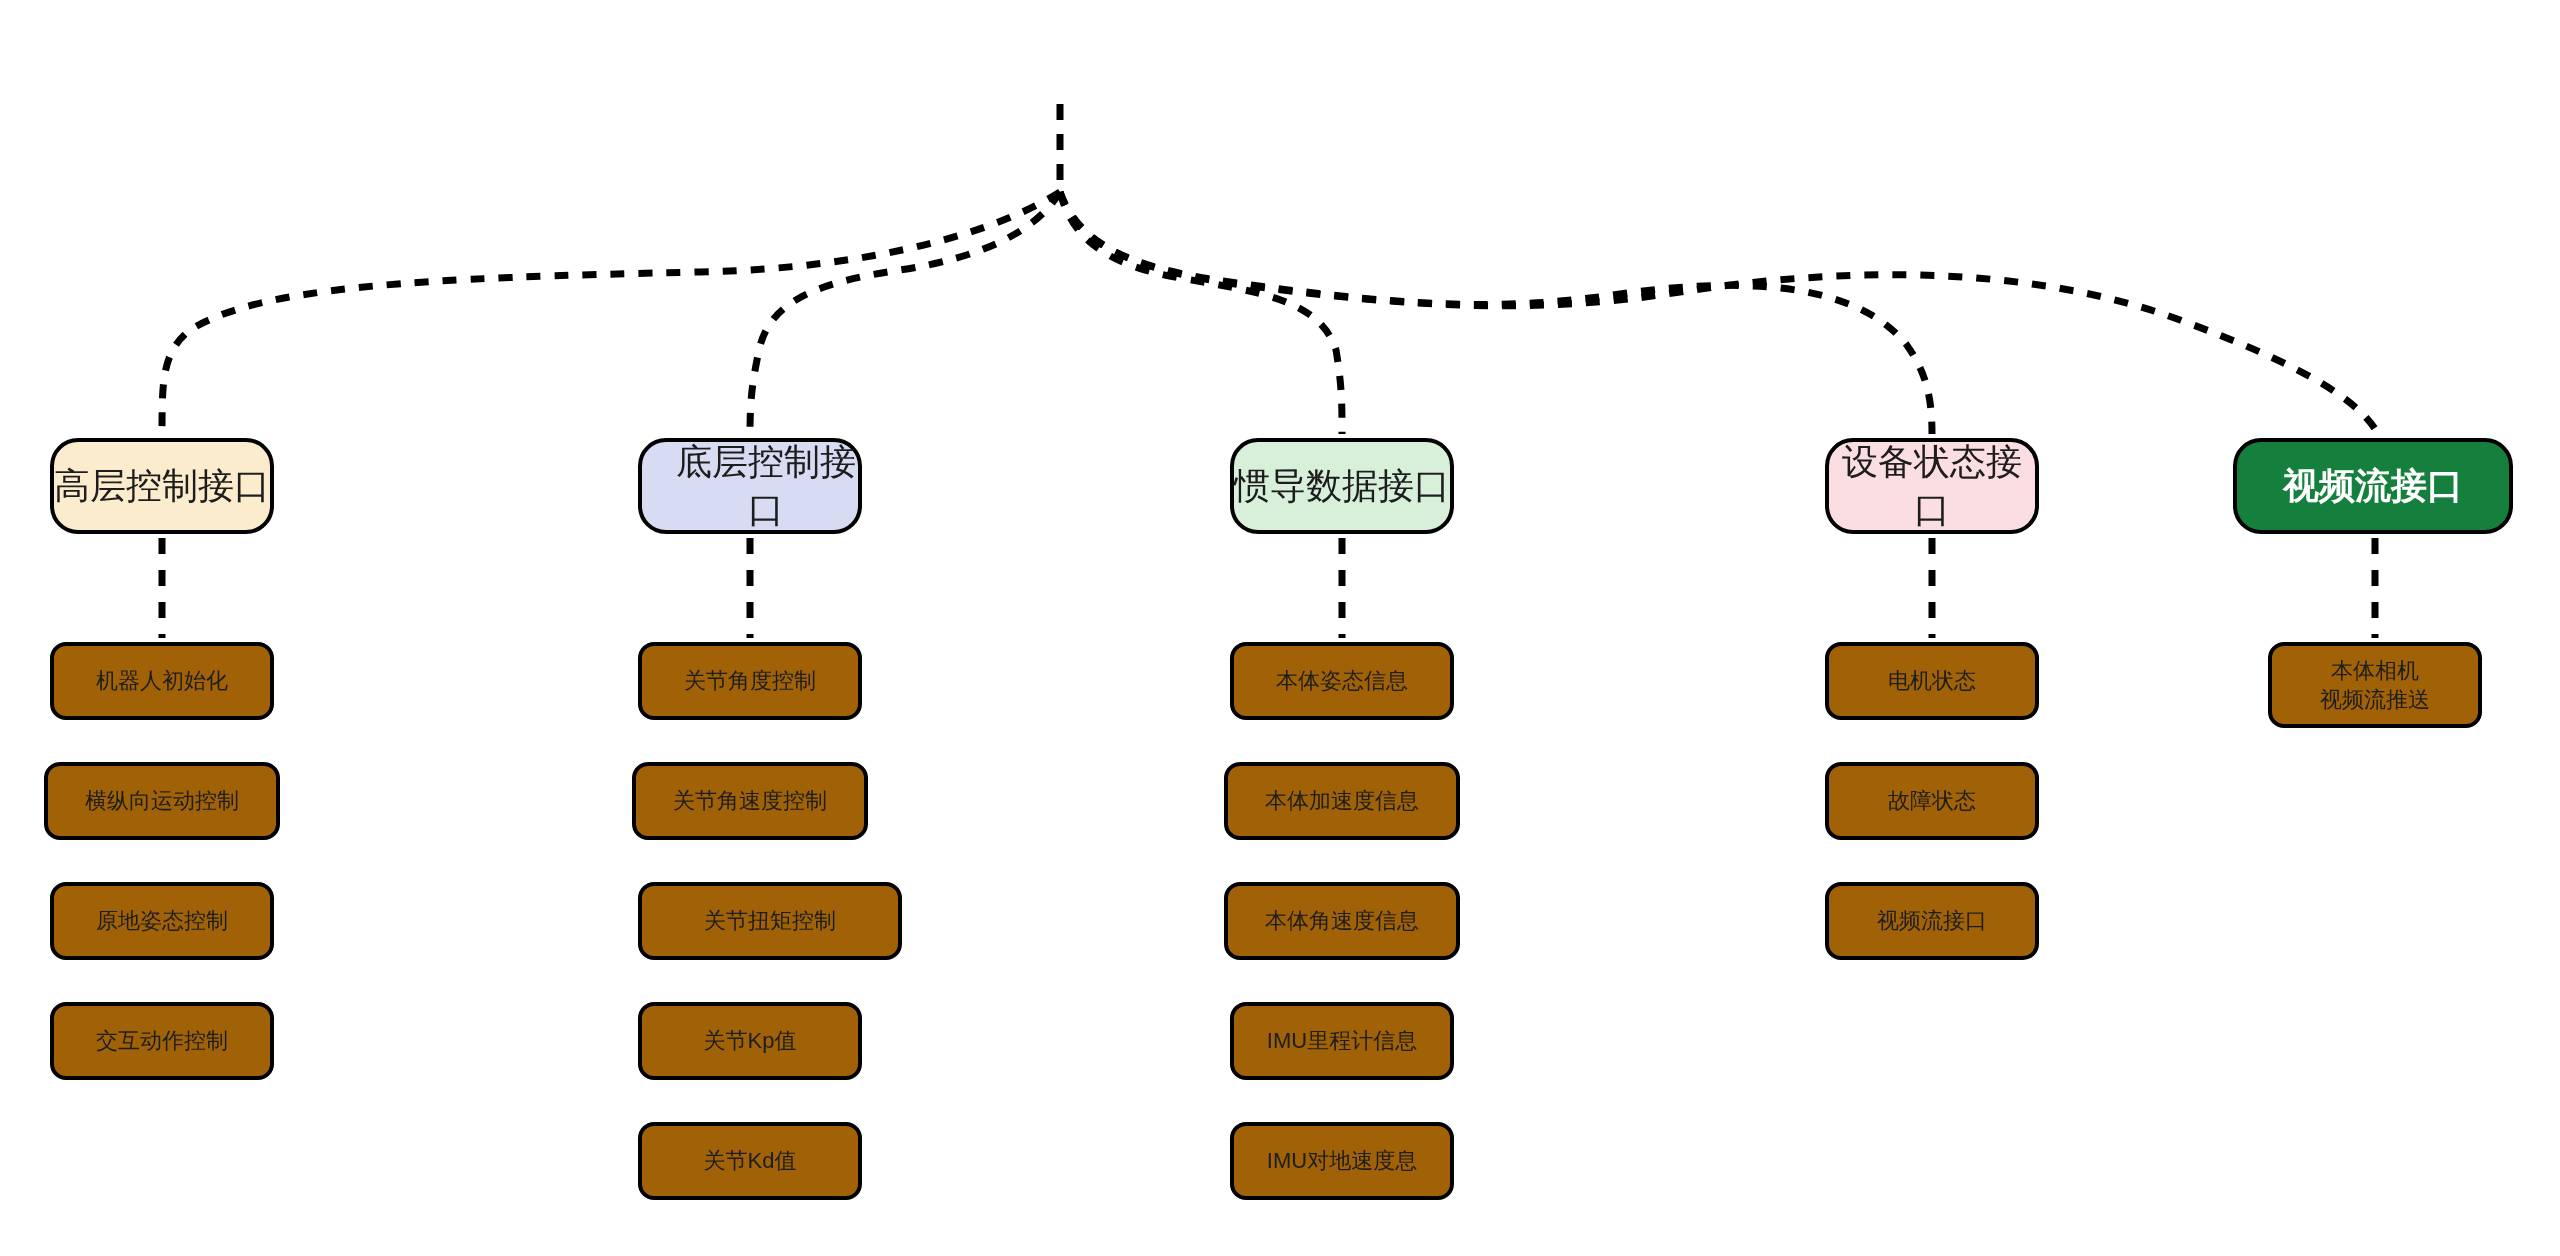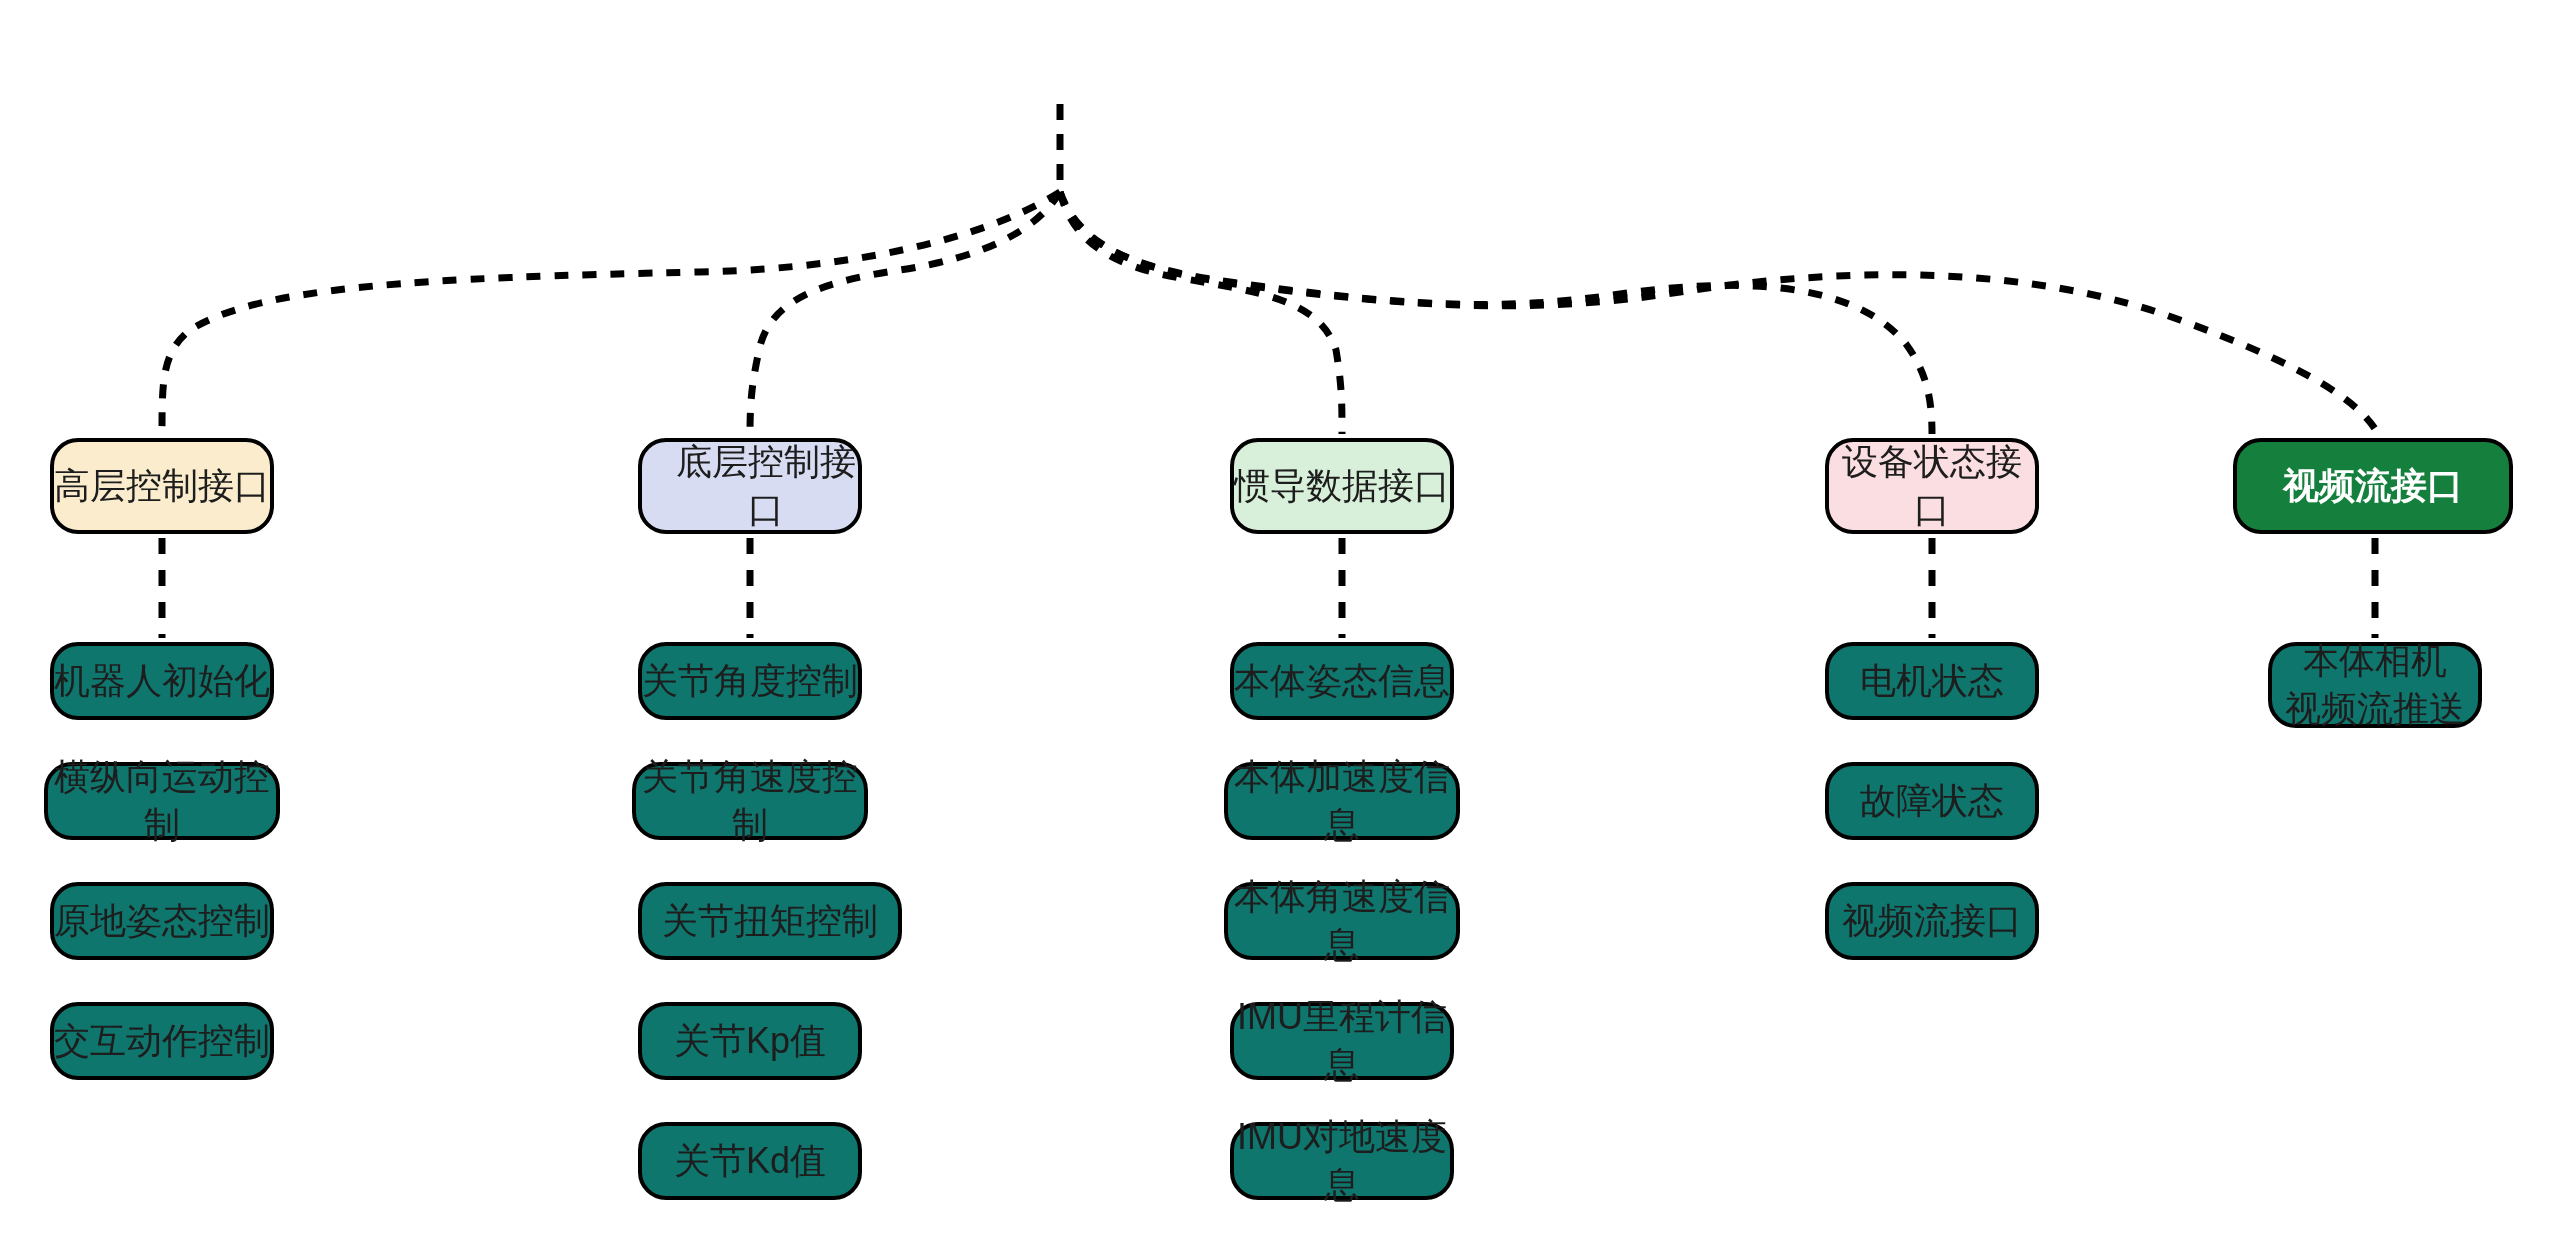--- a/index.html
+++ b/index.html
@@ -49,23 +49,23 @@
   .node-iface {
     border-radius: 28px;
     font-size: 36px;
     font-weight: normal;
   }
   .node-iface.dark {
     color: #ffffff;
     font-weight: bold;
   }
   .node-leaf {
-    border-radius: 28px;
-    font-size: 36px;
-    background: #0f766e;
+    border-radius: 16px;
+    font-size: 22px;
+    background: #a16207;
   }
 </style>
 </head>
 <body>
 
 <div id="canvas">
 
   <svg id="edges" viewBox="0 0 2560 1256" xmlns="http://www.w3.org/2000/svg">
     <g fill="none" stroke="#000000" stroke-width="7" stroke-linecap="butt" stroke-dasharray="14 14">
 

